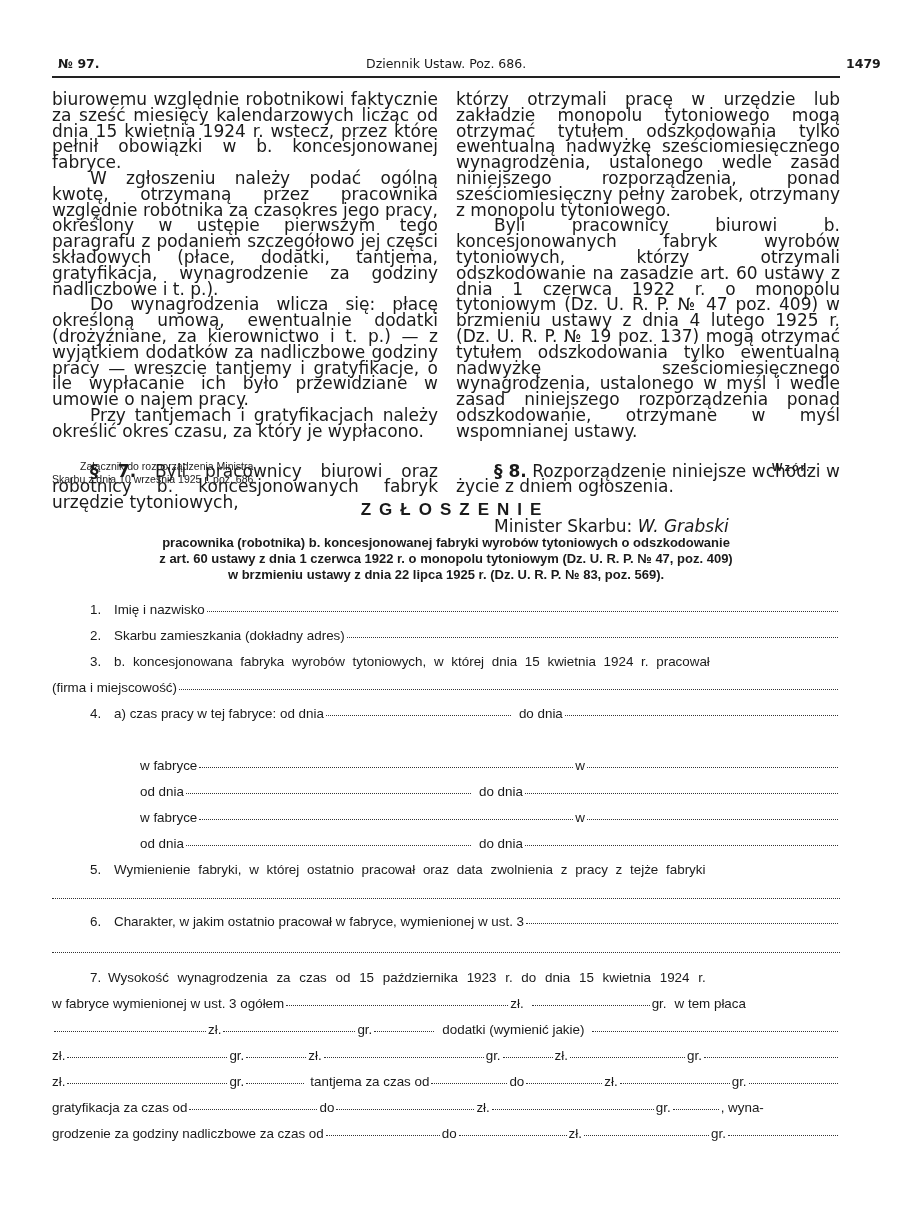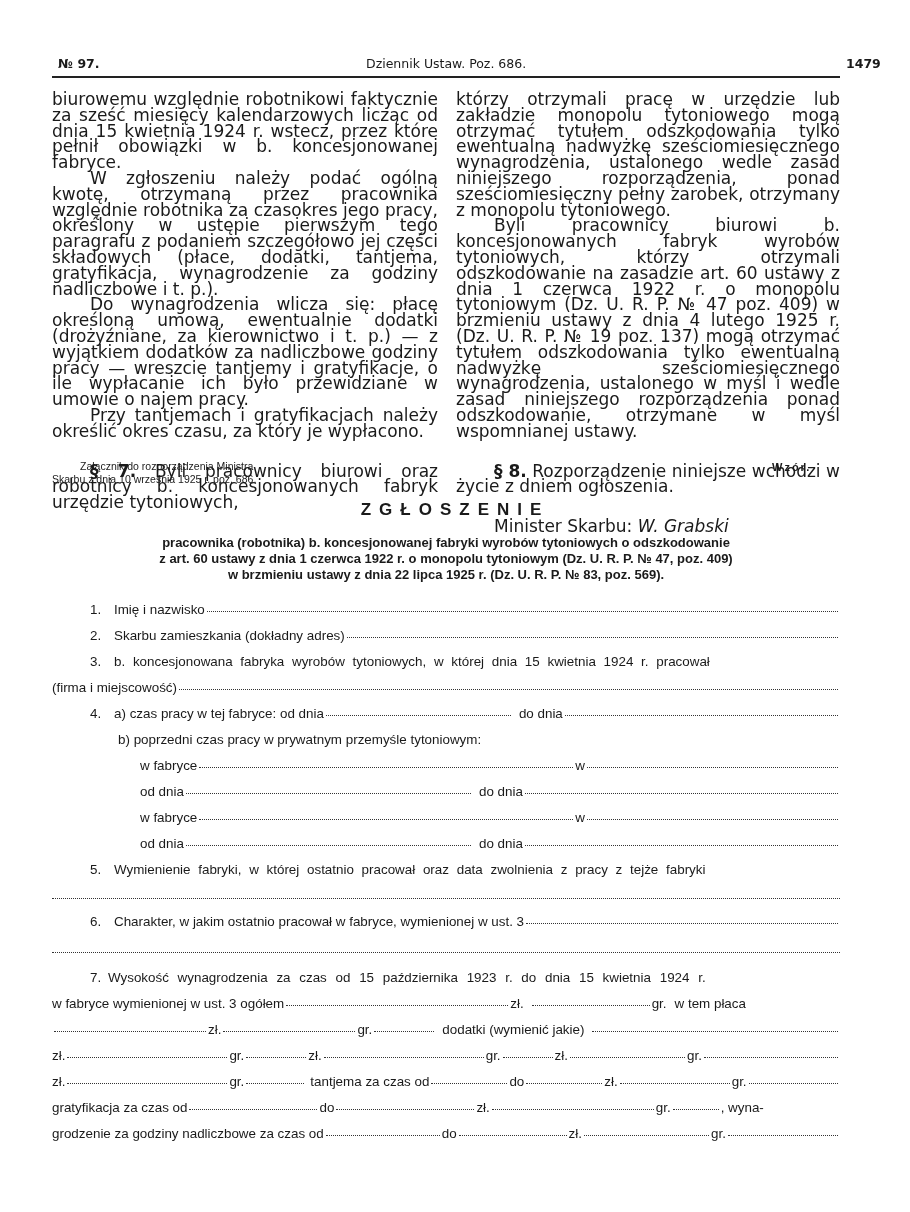--- a/index.html
+++ b/index.html
@@ -91,23 +91,20 @@
   </div>
 
   <div class="row" style="left:38px;right:0;top:706px;">
     <span class="num" style="width:24px;">4.</span>
     <span>a) czas pracy w tej fabryce: od dnia</span>
     <span class="fix" style="width:185px;"></span>
     <span style="margin-left:6px;">do dnia</span>
     <span class="dots"></span>
   </div>
 
-  <div class="row" style="left:66px;right:0;top:732px;">
-    <span>b) poprzedni czas pracy w prywatnym przemyśle tytoniowym:</span>
-  </div>
   <div class="row" style="left:88px;right:0;top:758px;">
     <span>w fabryce</span>
     <span class="fix" style="width:374px;"></span>
     <span>w</span>
     <span class="dots"></span>
   </div>
   <div class="row" style="left:88px;right:0;top:784px;">
     <span>od dnia</span>
     <span class="fix" style="width:285px;"></span>
     <span style="margin-left:6px;">do dnia</span>

